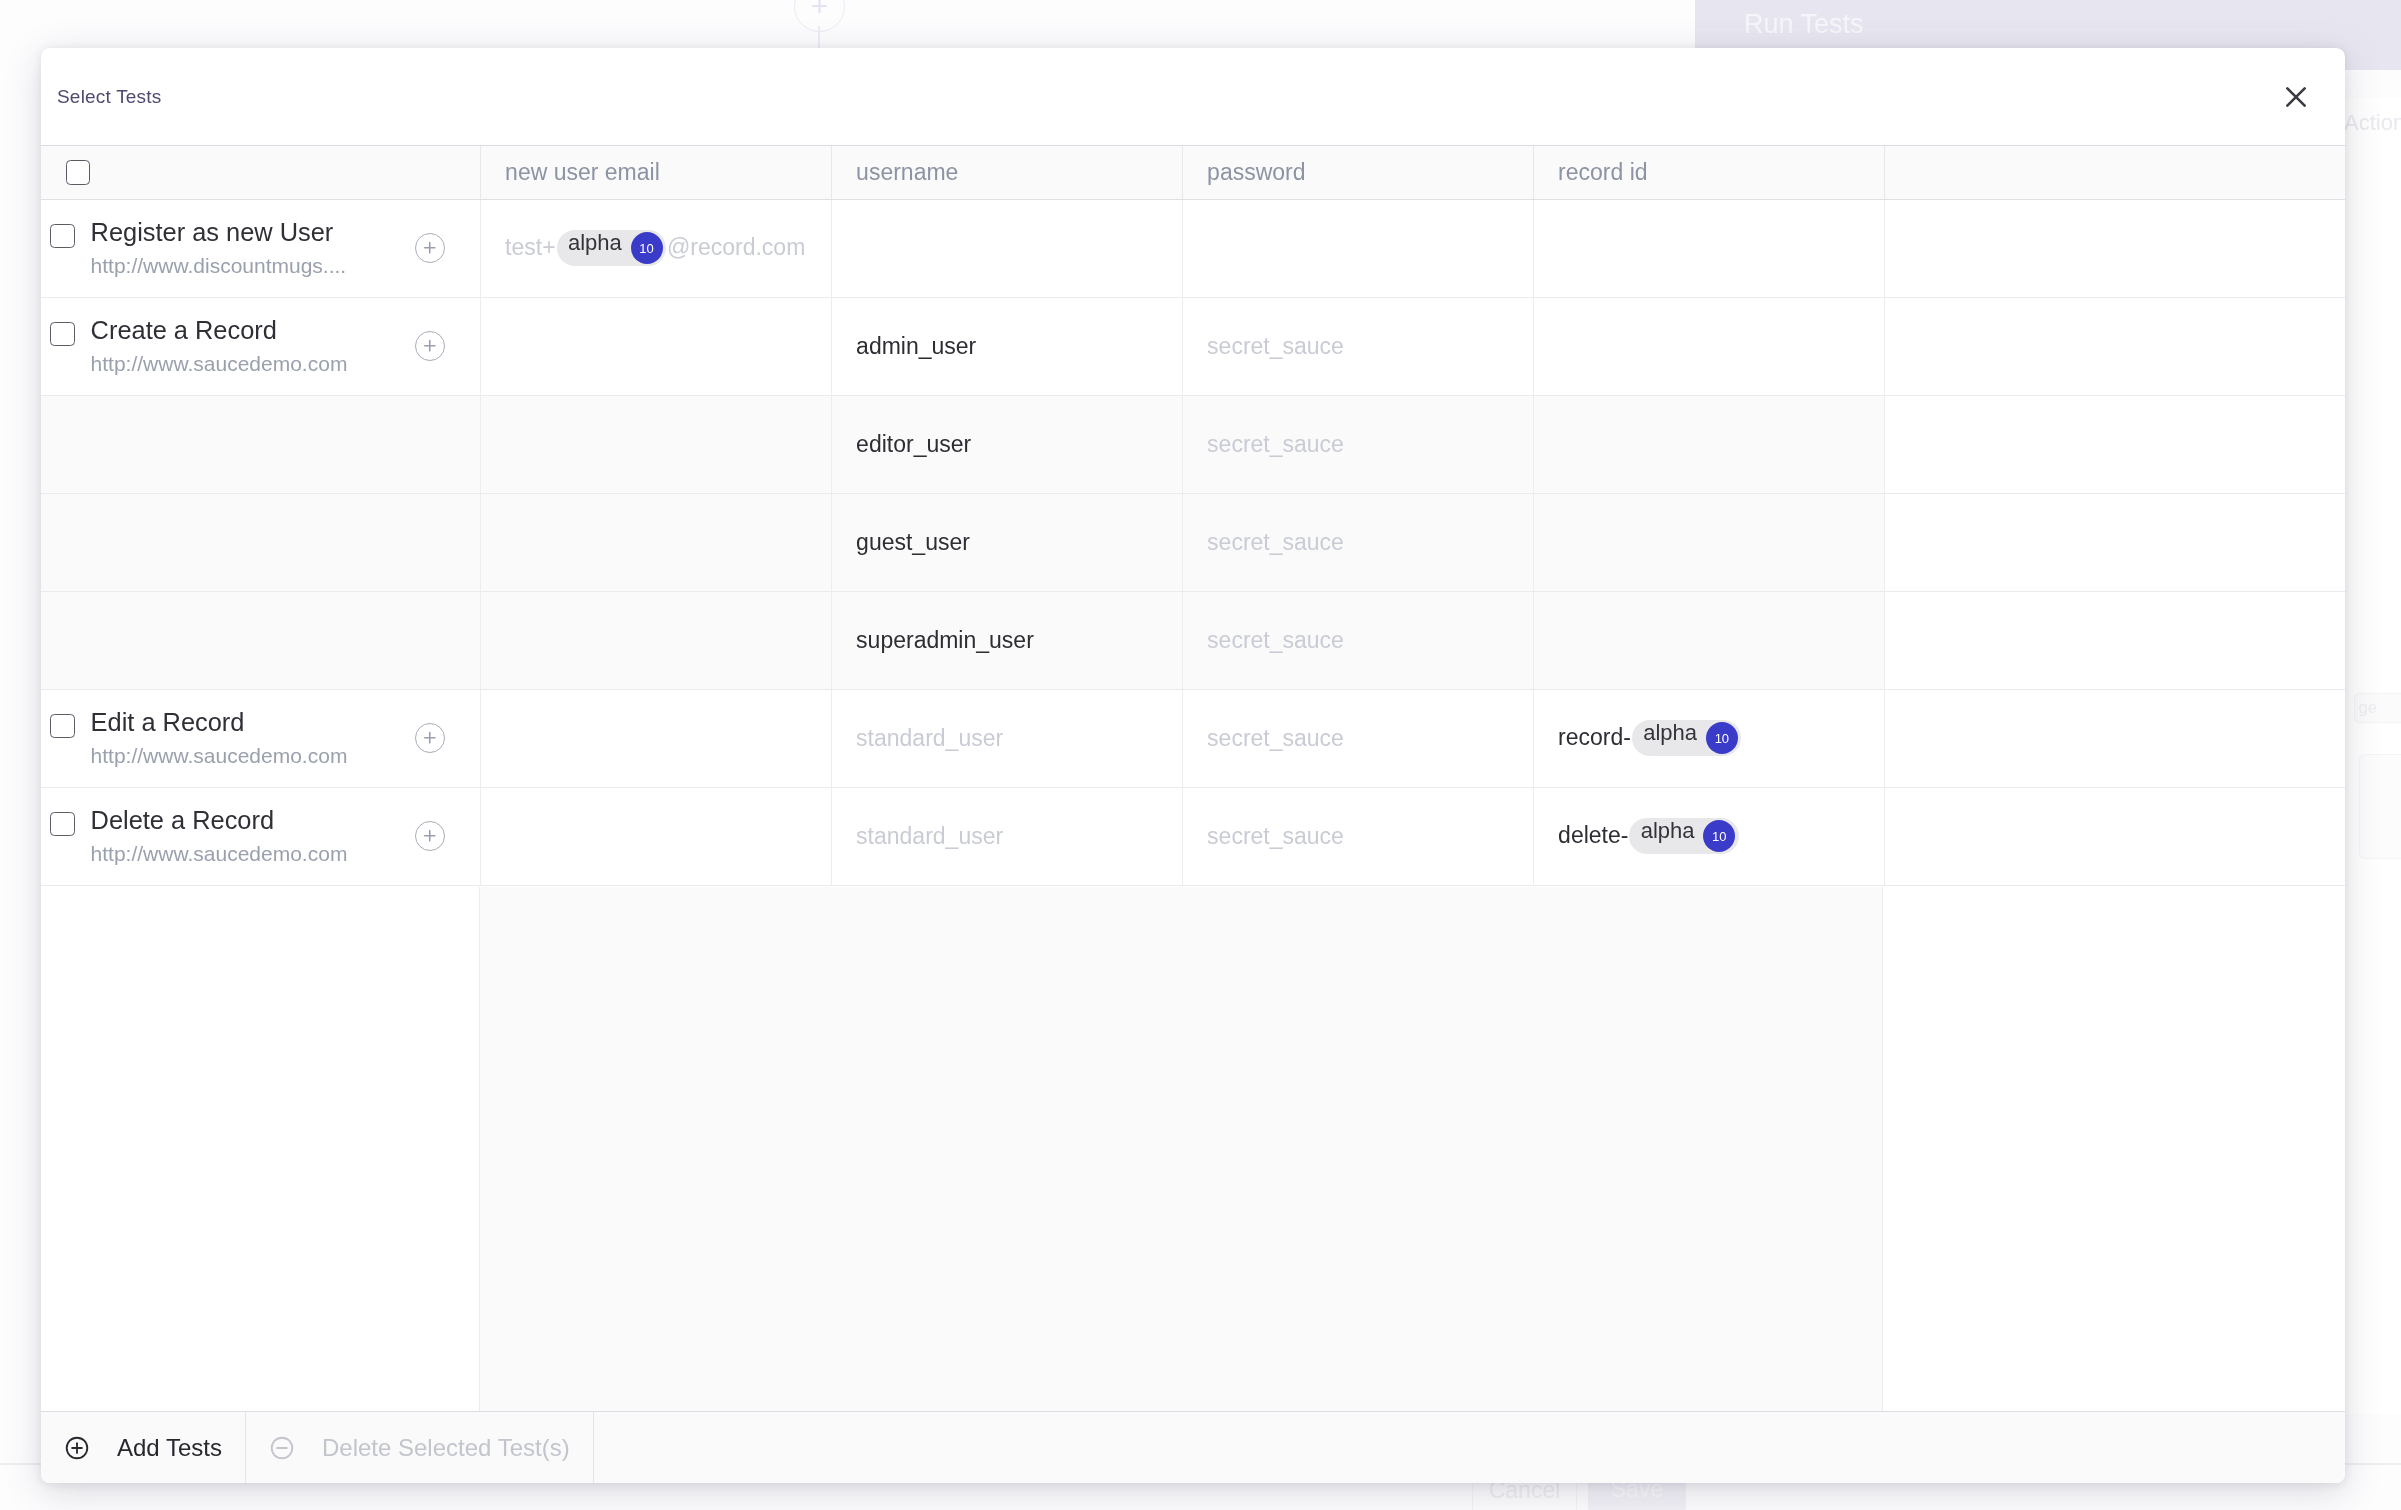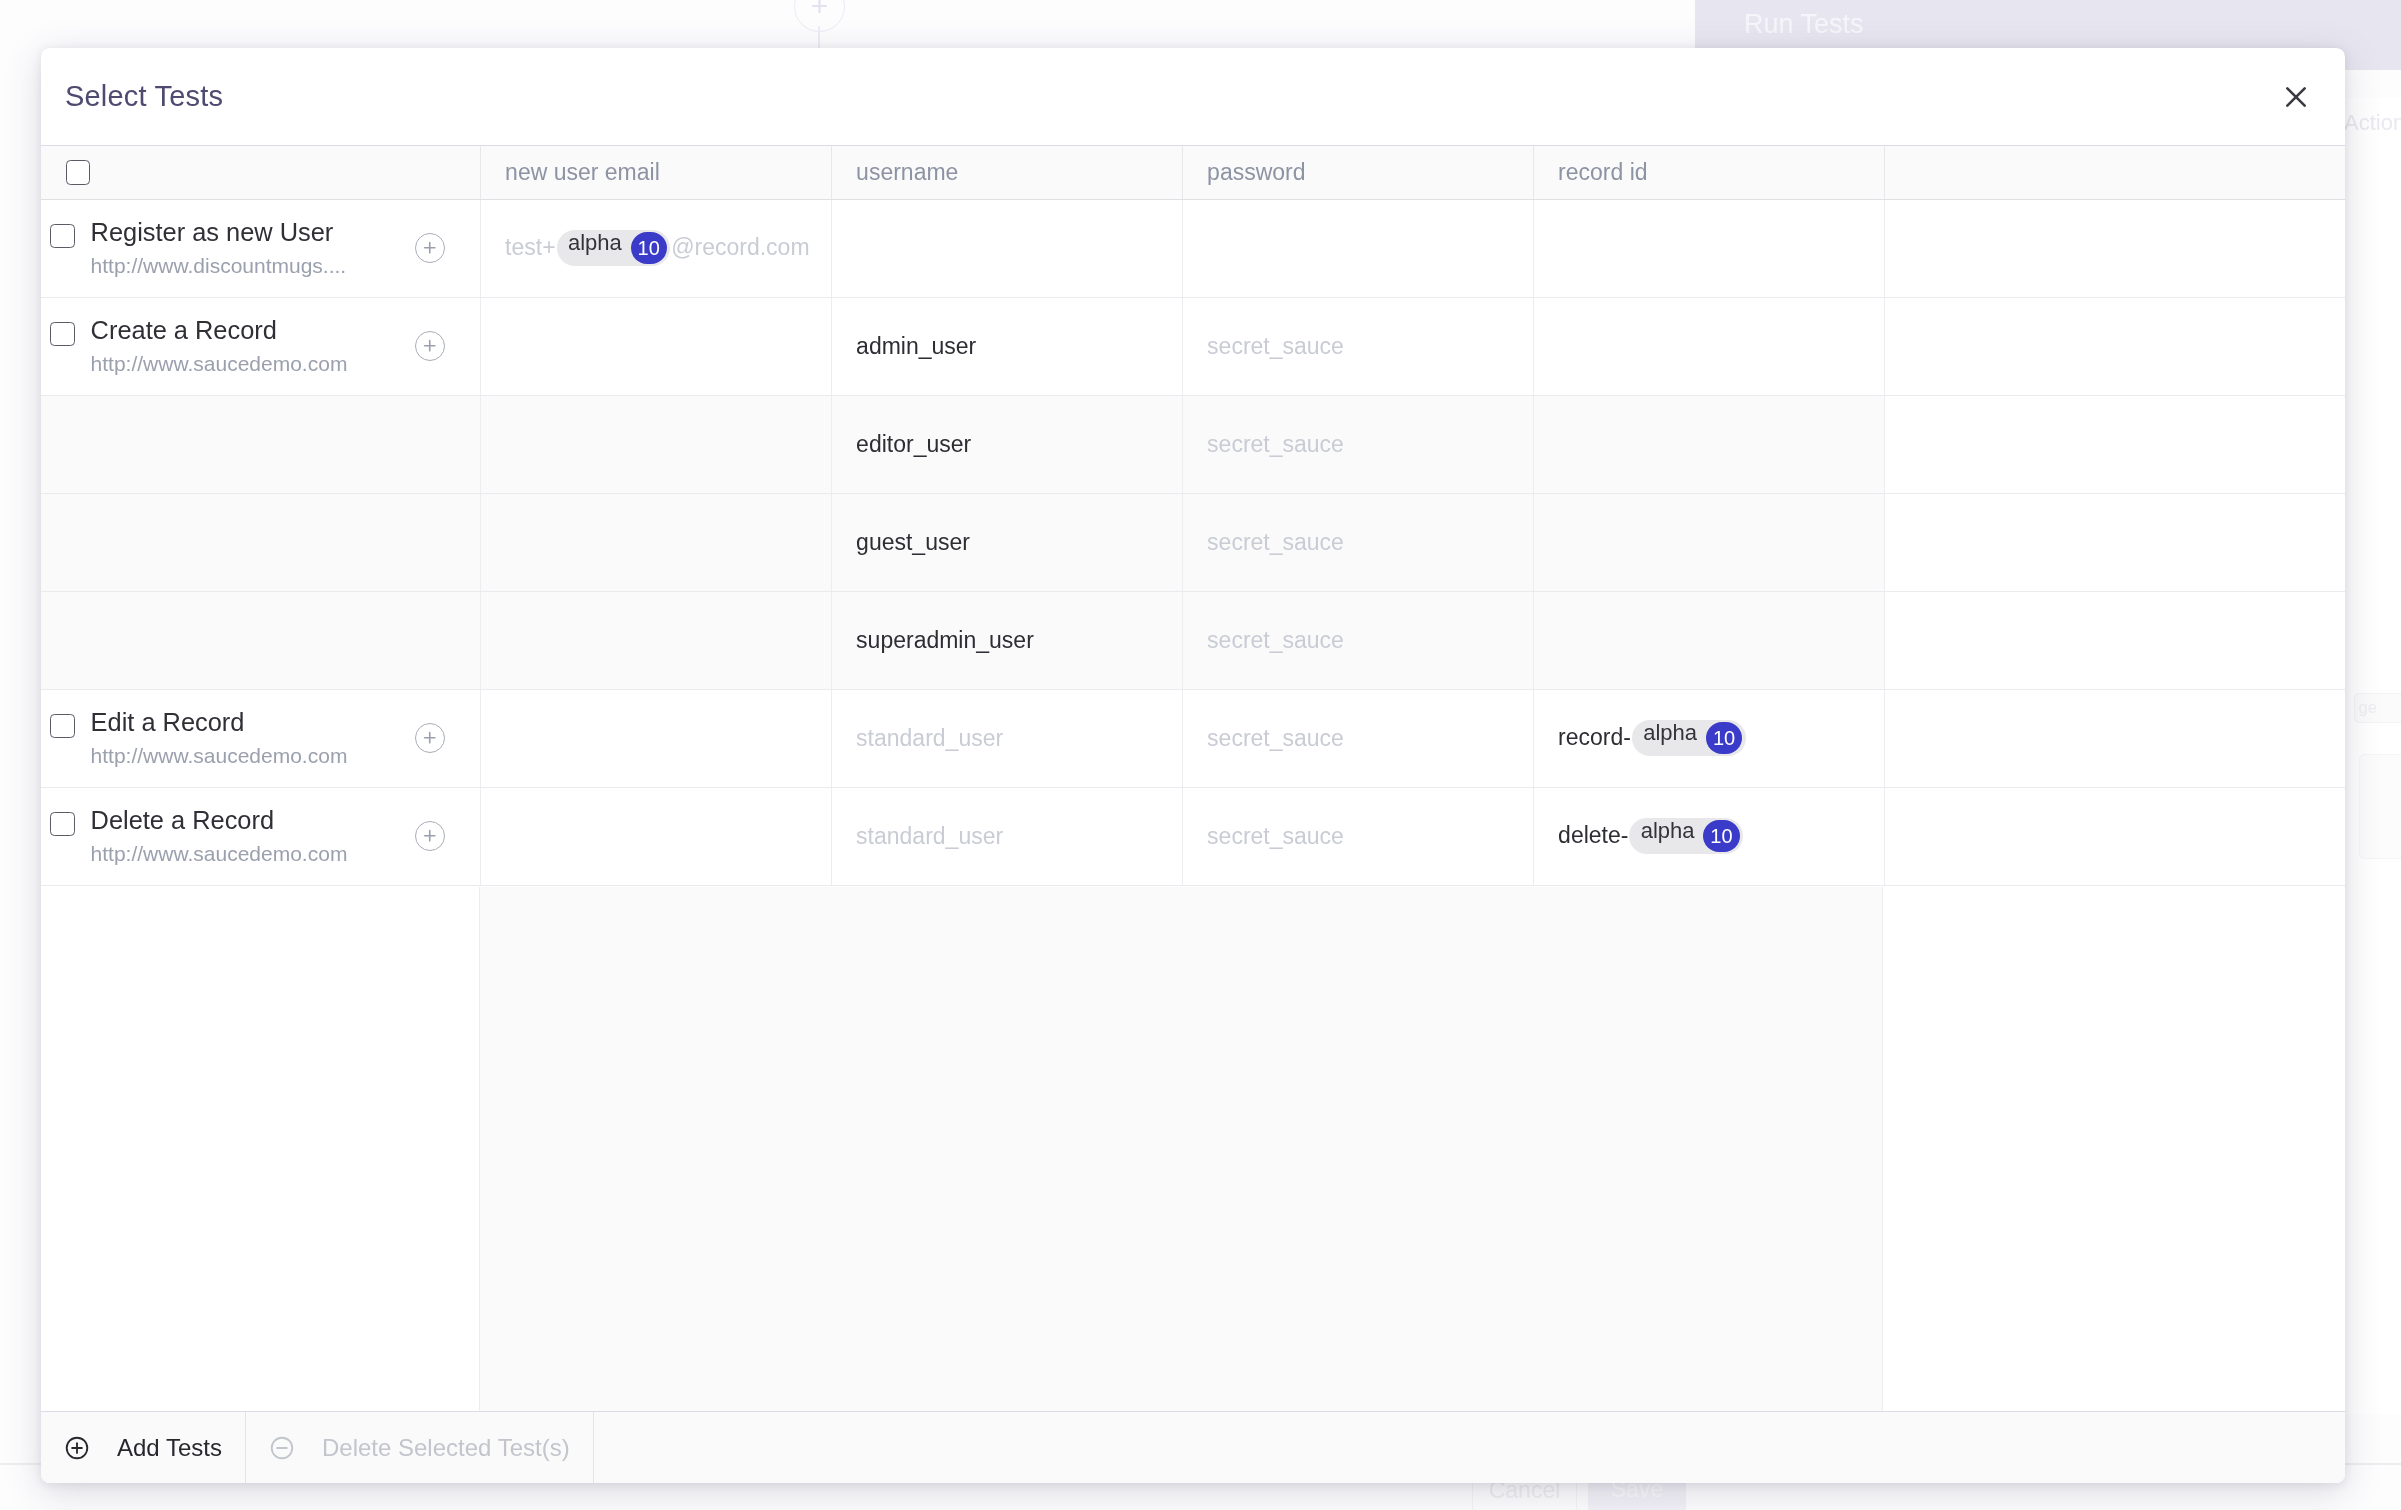--- a/index.html
+++ b/index.html
@@ -60,21 +60,21 @@
     box-shadow: 0 8.8px 37px rgba(60,60,90,0.18), 0 1.8px 8.8px rgba(60,60,90,0.10);
     overflow:hidden;
     display:flex; flex-direction:column;
   }
   .modal-header {
     height:98px; flex:0 0 98px; position:relative;
     border-bottom:0.9px solid #dcdce4;
     display:flex; align-items:center;
   }
   .modal-title {
-    padding-left:24px; font-size:29px; color:#4e4a70; font-weight:400;
+    padding-left:16px; font-size:19px; color:#4e4a70; font-weight:400;
     letter-spacing:0.2px;
   }
   .modal-close {
     position:absolute; right:29px; top:50%; transform:translateY(-50%);
     width:40px; height:40px; display:flex; align-items:center; justify-content:center;
     cursor:pointer;
   }
   .modal-close svg { width:26px; height:26px; }
 
   
@@ -141,21 +141,21 @@
   .chip {
     display:inline-flex; align-items:flex-start;
     background:#e8e8ea; border-radius:876px;
     padding:1.8px 3.5px 1.8px 11.4px; margin:0 0.9px; vertical-align:middle;
     line-height:1;
   }
   .chip-label { font-size:22px; color:#33333a; padding-right:8.8px; }
   .chip-num {
     min-width:32px; height:32px; padding:0 7px;
     background:#3b3bc9; color:#ffffff; border-radius:876px;
-    font-size:20px; display:inline-flex; align-items:center; justify-content:center;
+    font-size:13px; display:inline-flex; align-items:center; justify-content:center;
   }
   .tok-text { vertical-align:middle; }
 
   
   .filler {
     position:absolute; left:0; right:0;
     background:#ffffff;
   }
   .filler-left { position:absolute; left:0; top:0; width:439px; bottom:0;
     background:#ffffff; border-right:0.9px solid #ededf1; }

